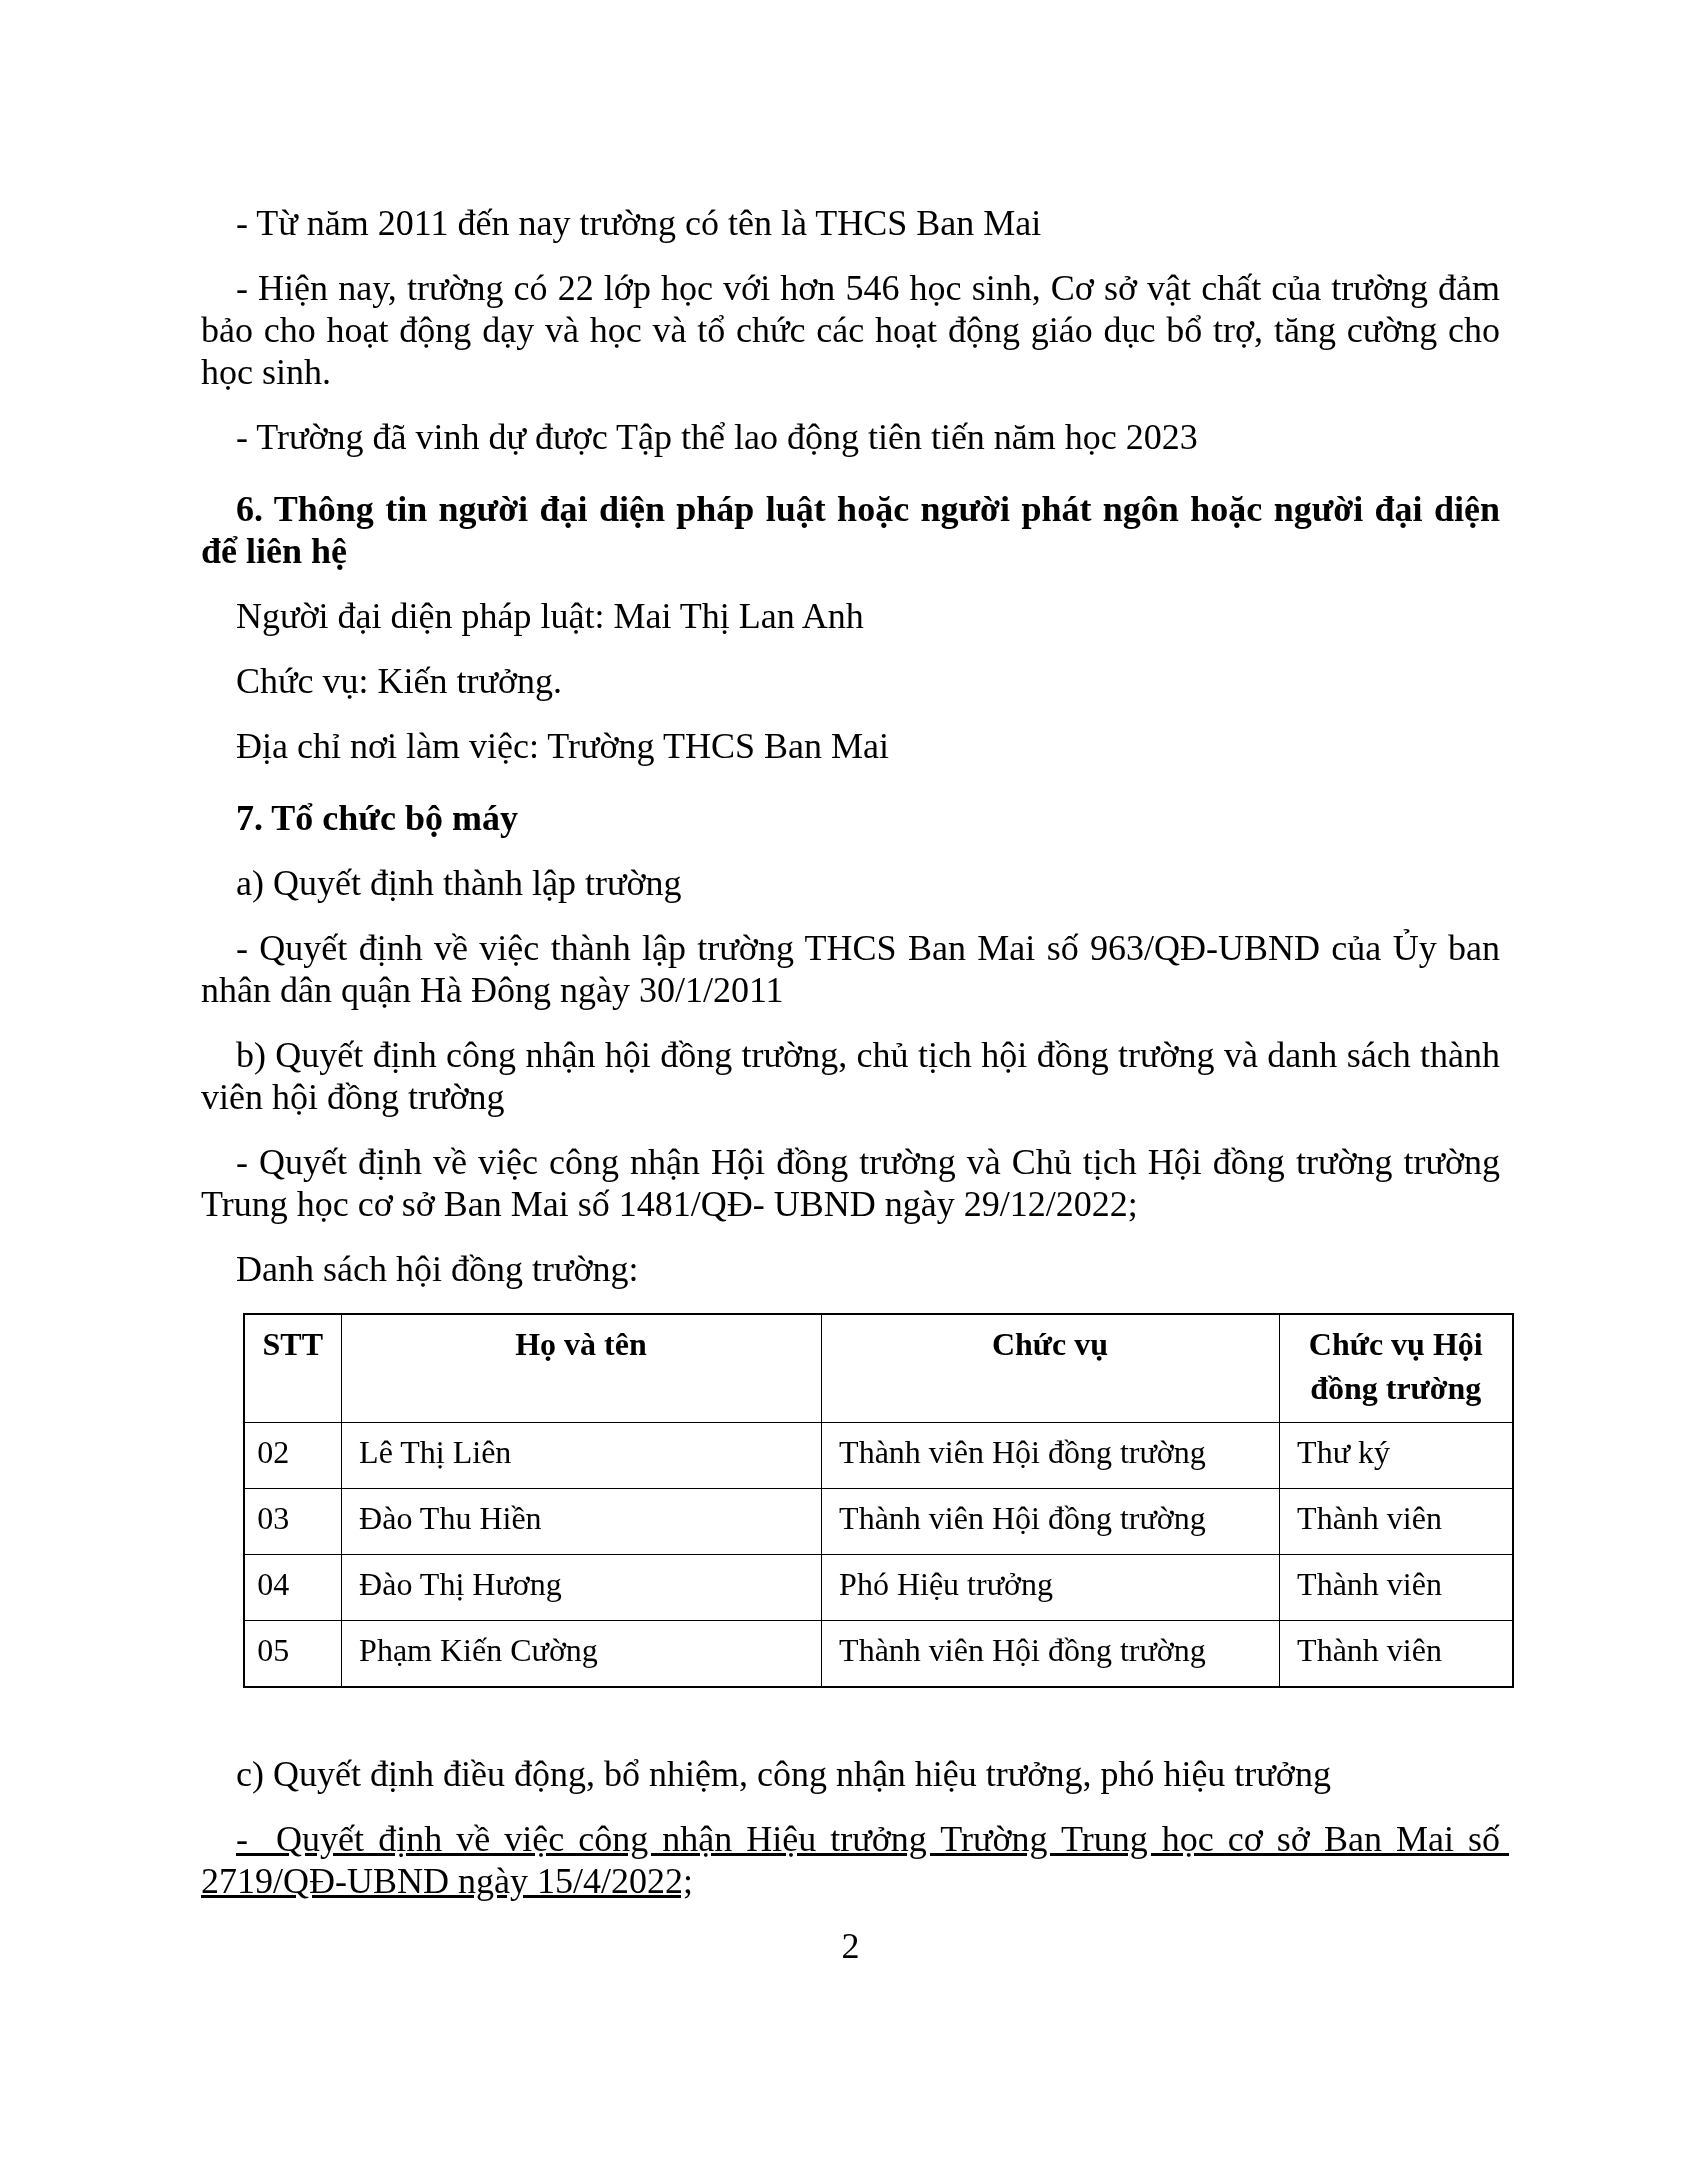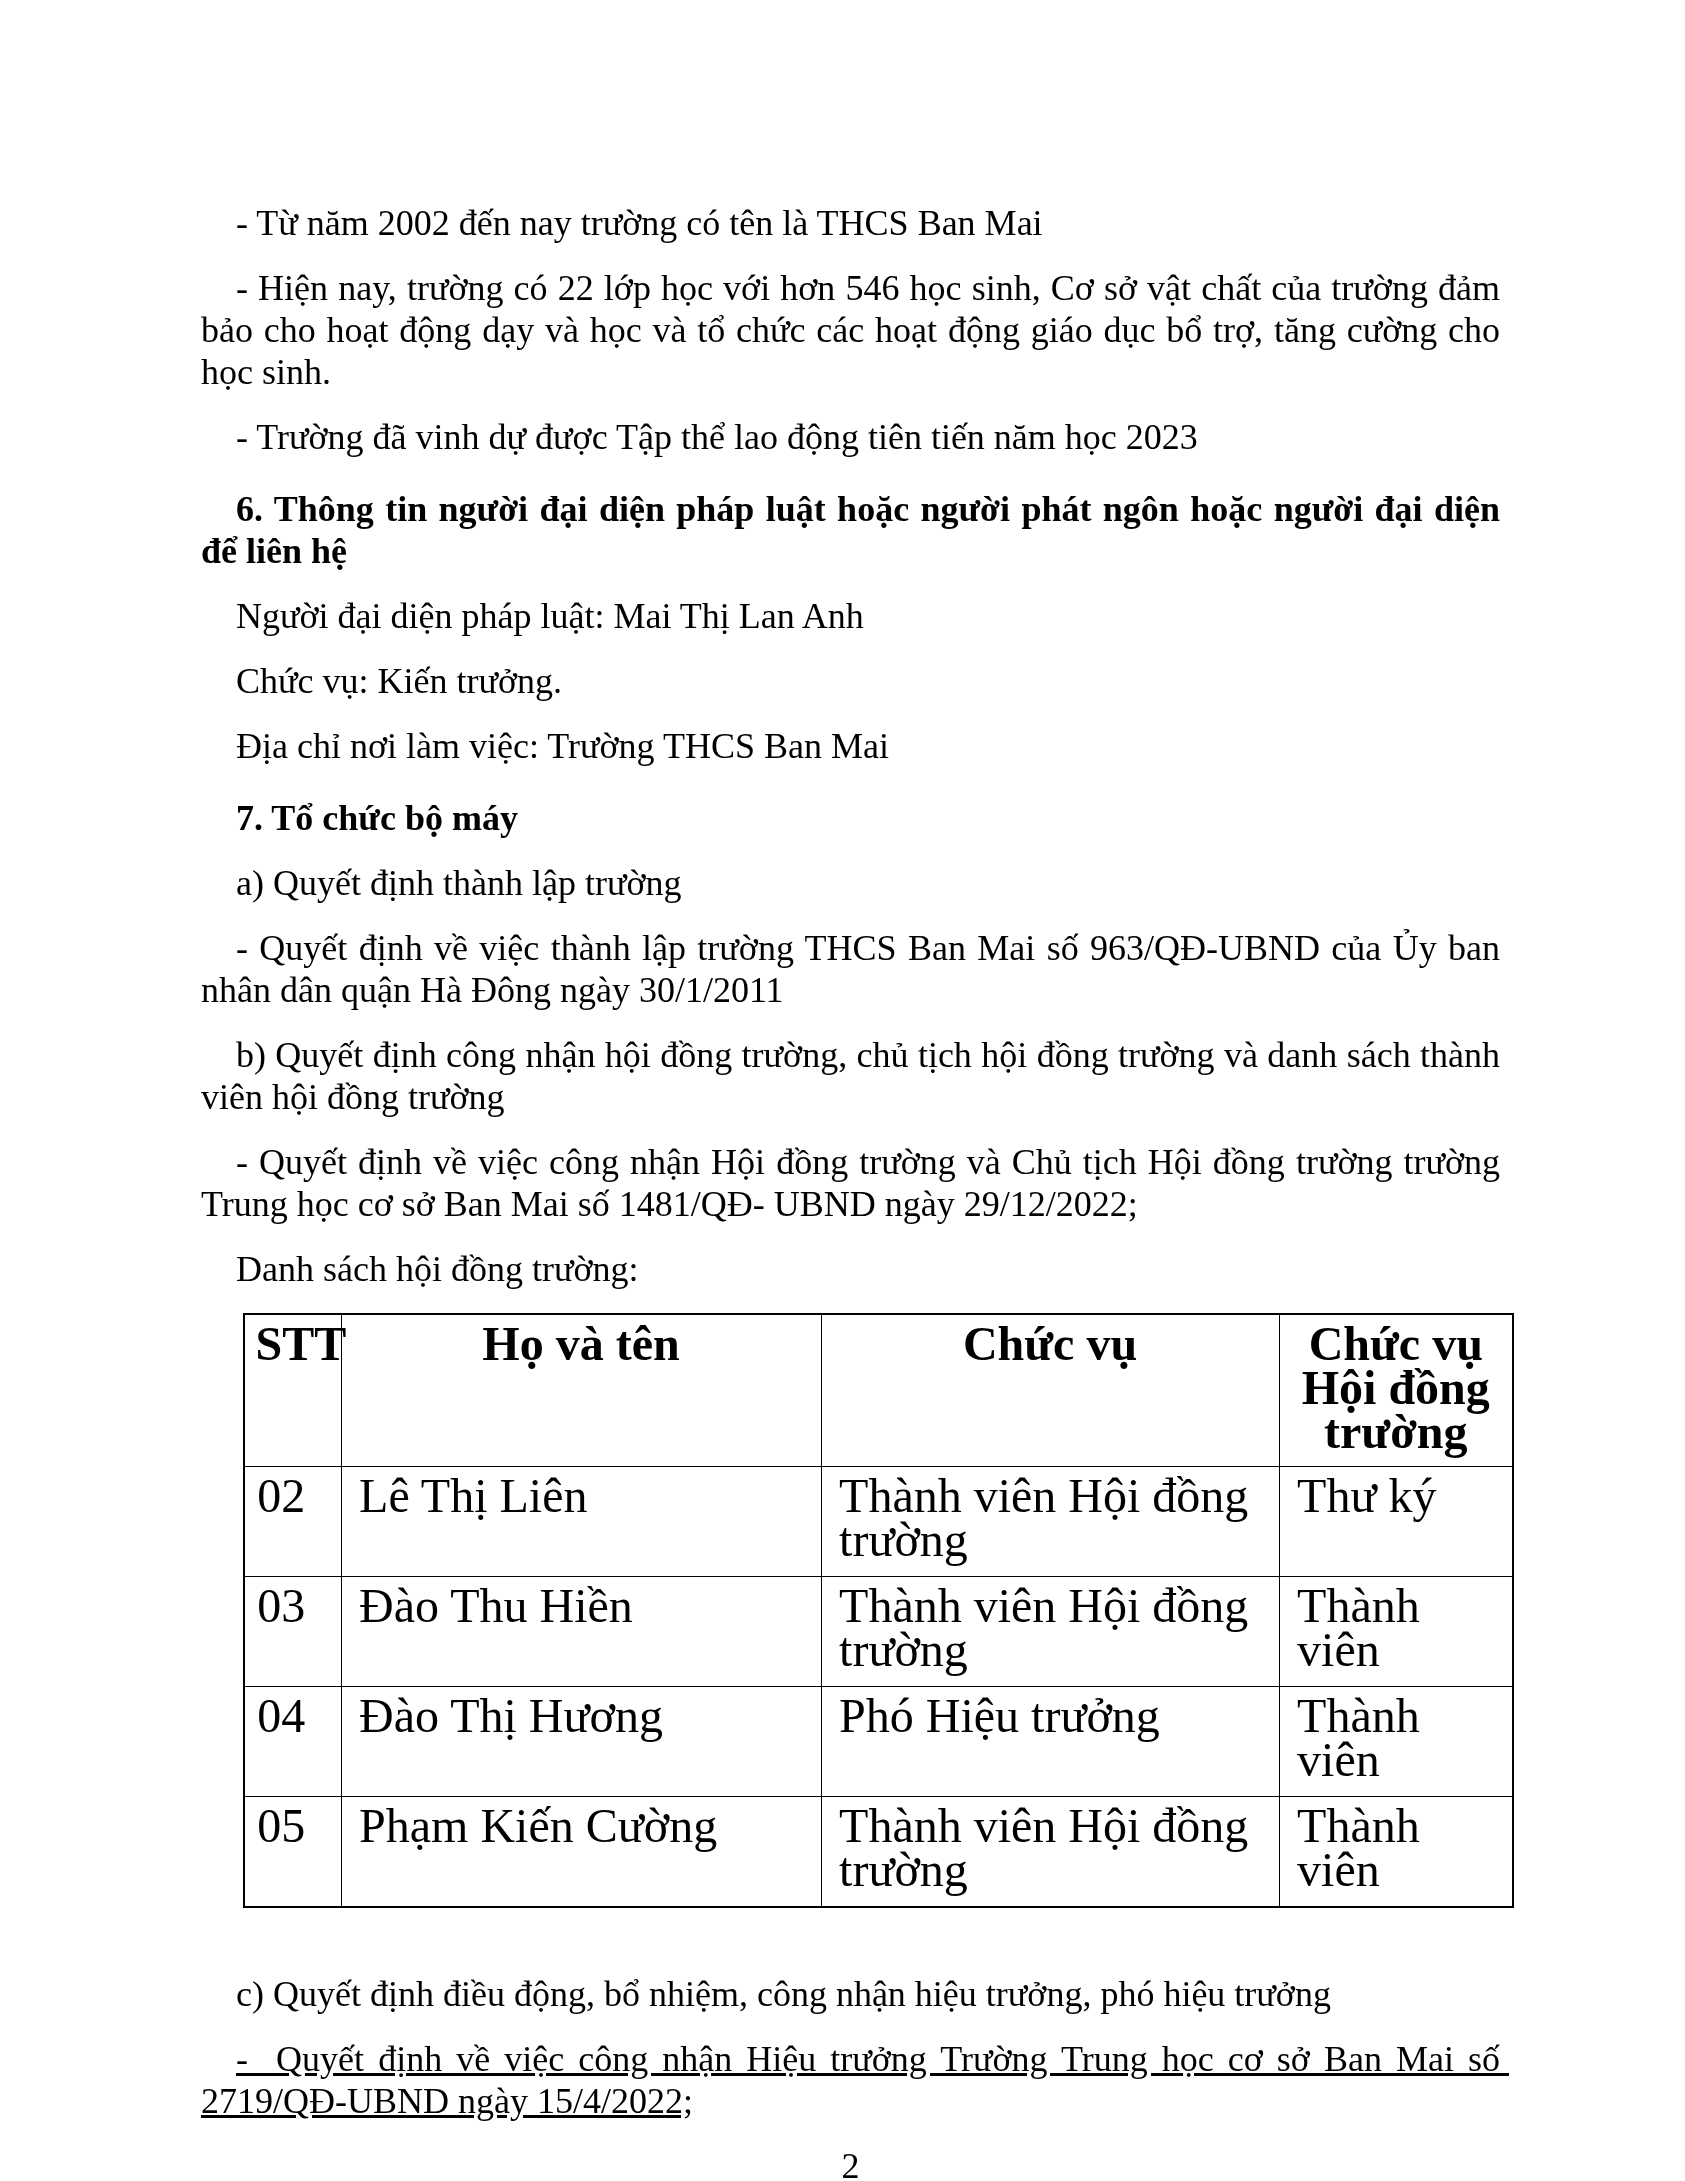--- a/index.html
+++ b/index.html
@@ -40,21 +40,21 @@
     border: 2.6px solid #000;
   }
   .c-stt { width: 97px; }
   .c-name { width: 480px; }
   .c-role { width: 458px; }
   .c-council-role { width: 234px; }
   table.council th, table.council td {
     border: 1.8px solid #000;
     vertical-align: top;
     line-height: 44px;
-    font-size: 48px;
+    font-size: 32px;
   }
   table.council th {
     font-weight: bold;
     text-align: center;
     padding: 7px 10.5px 12.3px 10.5px;
   }
   table.council td {
     text-align: left;
     padding: 7px 14px 14px 17.6px;
   }
@@ -67,21 +67,21 @@
     line-height: 42px;
     text-align: center;
   }
 </style>
 </head>
 <body>
 
 <div class="page">
   <div class="content">
 
-    <p class="para">- Từ năm 2002 đến nay trường có tên là THCS Ban Mai</p>
+    <p class="para">- Từ năm 2011 đến nay trường có tên là THCS Ban Mai</p>
     <p class="para">- Hiện nay, trường có 22 lớp học với hơn 546 học sinh, Cơ sở vật chất của trường đảm bảo cho hoạt động dạy và học và tổ chức các hoạt động giáo dục bổ trợ, tăng cường cho học sinh.</p>
     <p class="para">- Trường đã vinh dự được Tập thể lao động tiên tiến năm học 2023</p>
     <p class="para bold">6. Thông tin người đại diện pháp luật hoặc người phát ngôn hoặc người đại diện để liên hệ</p>
     <p class="para">Người đại diện pháp luật: Mai Thị Lan Anh</p>
     <p class="para">Chức vụ: Kiến trưởng.</p>
     <p class="para">Địa chỉ nơi làm việc: Trường THCS Ban Mai</p>
     <p class="para bold">7. Tổ chức bộ máy</p>
     <p class="para italic">a) Quyết định thành lập trường</p>
     <p class="para">- Quyết định về việc thành lập trường THCS Ban Mai số 963/QĐ-UBND của Ủy ban nhân dân quận Hà Đông ngày 30/1/2011</p>
     <p class="para italic">b) Quyết định công nhận hội đồng trường, chủ tịch hội đồng trường và danh sách thành viên hội đồng trường</p>

